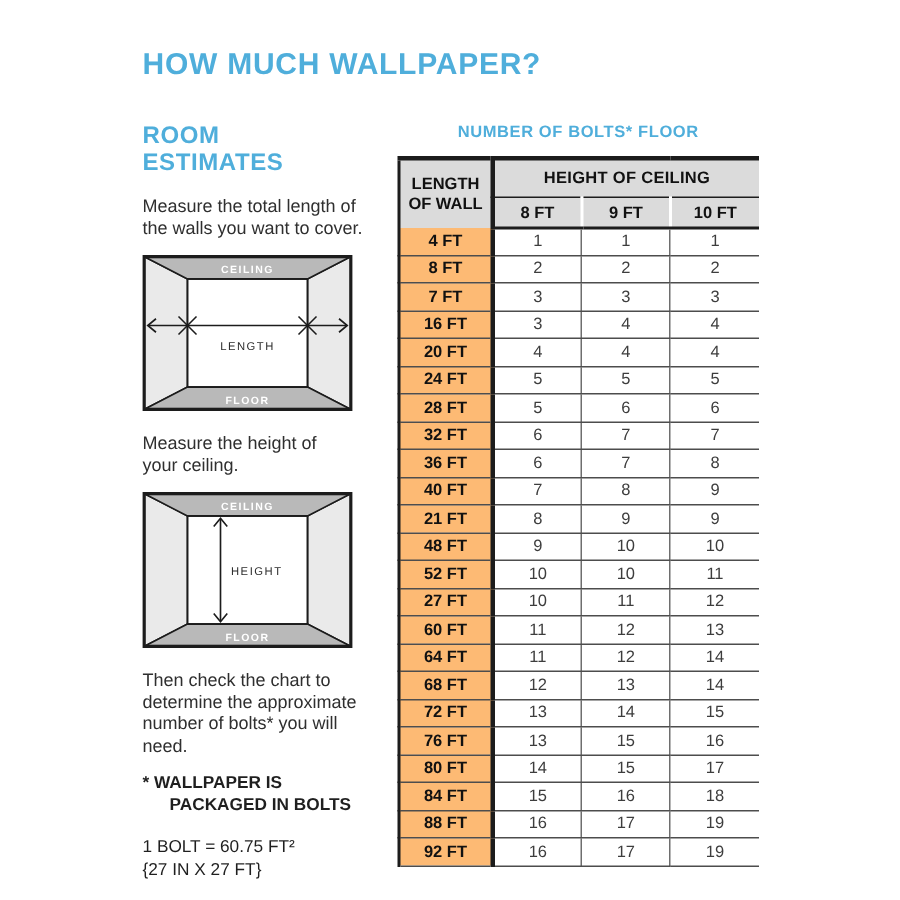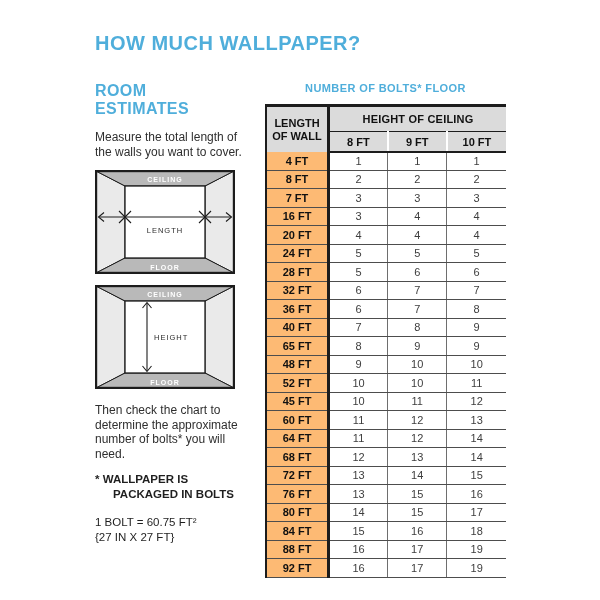--- a/index.html
+++ b/index.html
@@ -75,20 +75,22 @@
         <polyline points="9,42.5 3.5,47 9,51.5"></polyline>
         <polyline points="131,42.5 136.5,47 131,51.5"></polyline>
         <line x1="24" y1="41" x2="36" y2="53"></line>
         <line x1="36" y1="41" x2="24" y2="53"></line>
         <line x1="104" y1="41" x2="116" y2="53"></line>
         <line x1="116" y1="41" x2="104" y2="53"></line>
       </g>
       <text x="70" y="63" text-anchor="middle" font-size="7.5" letter-spacing="1" fill="#2b2b2b">LENGTH</text>
     </svg>
 
+    <div class="step-text" style="margin-top:14px;">Measure the height of
+your ceiling.</div>
 
     <svg class="room-svg" viewBox="0 0 140 104">
       <polygon points="1,1 30,16 30,88 1,103" fill="#EAEAEA" stroke="#1c1c1c" stroke-width="1"></polygon>
       <polygon points="139,1 110,16 110,88 139,103" fill="#EAEAEA" stroke="#1c1c1c" stroke-width="1"></polygon>
       <polygon points="1,1 139,1 110,16 30,16" fill="#B9B9B9" stroke="#1c1c1c" stroke-width="1"></polygon>
       <polygon points="1,103 139,103 110,88 30,88" fill="#B9B9B9" stroke="#1c1c1c" stroke-width="1"></polygon>
       <rect x="30" y="16" width="80" height="72" fill="#ffffff" stroke="#1c1c1c" stroke-width="1.3"></rect>
       <rect x="1" y="1" width="138" height="102" fill="none" stroke="#1c1c1c" stroke-width="2.4"></rect>
       <text x="70" y="12" text-anchor="middle" font-size="7" font-weight="bold" letter-spacing="1" fill="#ffffff">CEILING</text>
       <text x="70" y="99.5" text-anchor="middle" font-size="7" font-weight="bold" letter-spacing="1" fill="#ffffff">FLOOR</text>
@@ -186,39 +188,39 @@
             <td class="val">7</td>
             <td class="val last">8</td>
           </tr>
           <tr>
             <td class="rowhead">40 FT</td>
             <td class="val">7</td>
             <td class="val">8</td>
             <td class="val last">9</td>
           </tr>
           <tr>
-            <td class="rowhead">65 FT</td>
+            <td class="rowhead">21 FT</td>
             <td class="val">8</td>
             <td class="val">9</td>
             <td class="val last">9</td>
           </tr>
           <tr>
             <td class="rowhead">48 FT</td>
             <td class="val">9</td>
             <td class="val">10</td>
             <td class="val last">10</td>
           </tr>
           <tr>
             <td class="rowhead">52 FT</td>
             <td class="val">10</td>
             <td class="val">10</td>
             <td class="val last">11</td>
           </tr>
           <tr>
-            <td class="rowhead">45 FT</td>
+            <td class="rowhead">27 FT</td>
             <td class="val">10</td>
             <td class="val">11</td>
             <td class="val last">12</td>
           </tr>
           <tr>
             <td class="rowhead">60 FT</td>
             <td class="val">11</td>
             <td class="val">12</td>
             <td class="val last">13</td>
           </tr>

